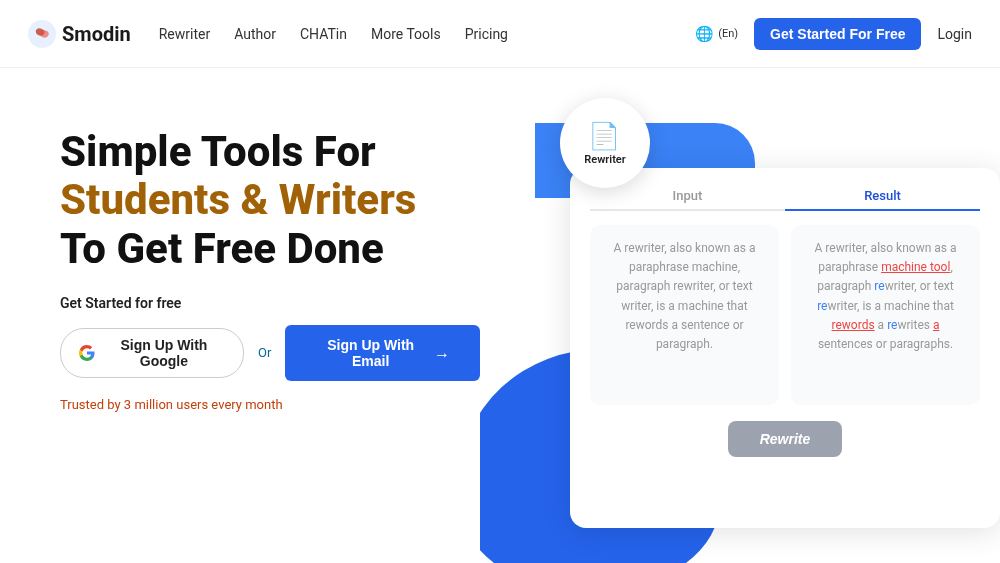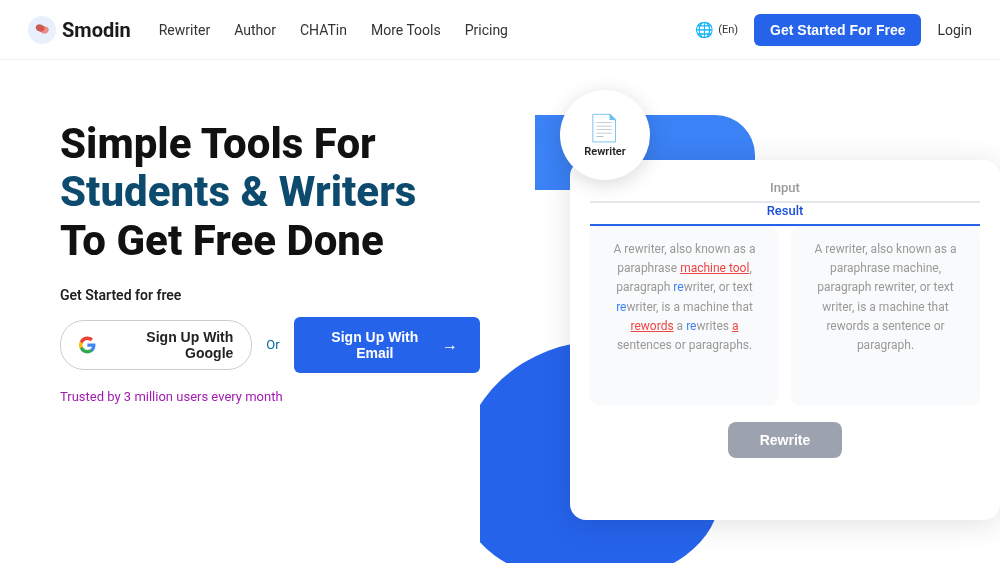--- a/index.html
+++ b/index.html
@@ -10,21 +10,21 @@
       height: 563px;
       overflow: hidden;
       position: relative;
     }
 
     
     nav {
       display: flex;
       align-items: center;
       padding: 0 28px;
-      height: 60px;
+      height: 68px;
       border-bottom: 1px solid #f0f0f0;
       position: relative;
       z-index: 10;
       background: #fff;
     }
     .logo-area {
       display: flex;
       align-items: center;
       gap: 6px;
       margin-right: 28px;
@@ -94,21 +94,21 @@
       z-index: 2;
     }
     .headline {
       font-size: 42px;
       font-weight: 800;
       line-height: 1.15;
       color: #111;
       margin-bottom: 0;
     }
     .headline-blue {
-      color: #0c4a6e;
+      color: #a16207;
     }
     .subtext {
       font-size: 14px;
       font-weight: 600;
       color: #222;
       margin-top: 22px;
       margin-bottom: 14px;
     }
     .btn-row {
       display: flex;
@@ -121,46 +121,45 @@
       align-items: center;
       gap: 8px;
       border: 1.5px solid #ccc;
       border-radius: 24px;
       padding: 8px 18px;
       font-size: 14px;
       font-weight: 600;
       color: #222;
       background: #fff;
       cursor: pointer;
-      text-align: right;
     }
     .google-icon {
       width: 18px;
       height: 18px;
     }
     .or-text {
       font-size: 13px;
       color: #0369a1;
     }
     .email-btn {
       display: flex;
       align-items: center;
       gap: 8px;
       background: #2563eb;
       color: #fff;
       border: none;
       border-radius: 6px;
-      padding: 12px 22px;
+      padding: 12px 30px;
       font-size: 14px;
       font-weight: 600;
       cursor: pointer;
     }
     .trusted-text {
       font-size: 13px;
-      color: #a21caf;
+      color: #c2410c;
       margin-top: 16px;
     }
 
     
     .right-side {
       flex: 1;
       position: relative;
       overflow: hidden;
     }
 
@@ -199,22 +198,21 @@
       background: #fff;
       border-radius: 16px;
       box-shadow: 0 4px 30px rgba(0,0,0,0.12);
       padding: 20px;
       z-index: 5;
       min-height: 360px;
     }
     .demo-card-header {
       display: flex;
       gap: 0;
-      margin-bottom: 0;
-      flex-direction: column;
+      margin-bottom: 14px;
     }
     .tab-label {
       font-size: 13px;
       font-weight: 500;
       color: #999;
       padding-bottom: 6px;
       flex: 1;
       text-align: center;
     }
     .tab-label.active {
@@ -253,20 +251,21 @@
       display: block;
       margin: 16px auto;
       background: #9ca3af;
       color: #fff;
       border: none;
       border-radius: 8px;
       padding: 10px 32px;
       font-size: 14px;
       font-weight: 600;
       cursor: pointer;
+      font-style: italic;
     }
 
     
     .arrow-icon {
       font-size: 16px;
     }
   </style>
 </head>
 <body>
 
@@ -341,25 +340,25 @@
       <span class="rewriter-bubble-label">Rewriter</span>
     </div>
 
     <div class="demo-card">
       <div class="demo-card-header">
         <div class="tab-label inactive">Input</div>
         <div class="tab-label active">Result</div>
       </div>
       <div class="demo-content">
         <div class="demo-col">
+          <p class="demo-text">A rewriter, also known as a paraphrase machine, paragraph rewriter, or text writer, is a machine that rewords a sentence or paragraph.</p>
+        </div>
+        <div class="demo-col">
           <p class="demo-text">
             A rewriter, also known as a paraphrase <span class="highlight-red">machine tool</span>, paragraph <span class="highlight-blue">re</span>writer, or text <span class="highlight-blue">re</span>writer, is a machine that <span class="highlight-red">rewords</span> a <span class="highlight-blue">re</span>writes <span class="highlight-red">a</span> sentences or paragraphs.
           </p>
         </div>
-        <div class="demo-col">
-          <p class="demo-text">A rewriter, also known as a paraphrase machine, paragraph rewriter, or text writer, is a machine that rewords a sentence or paragraph.</p>
-        </div>
       </div>
       <button class="rewrite-btn">Rewrite</button>
     </div>
 
   </div>
 </div>
 
 </body></html>

